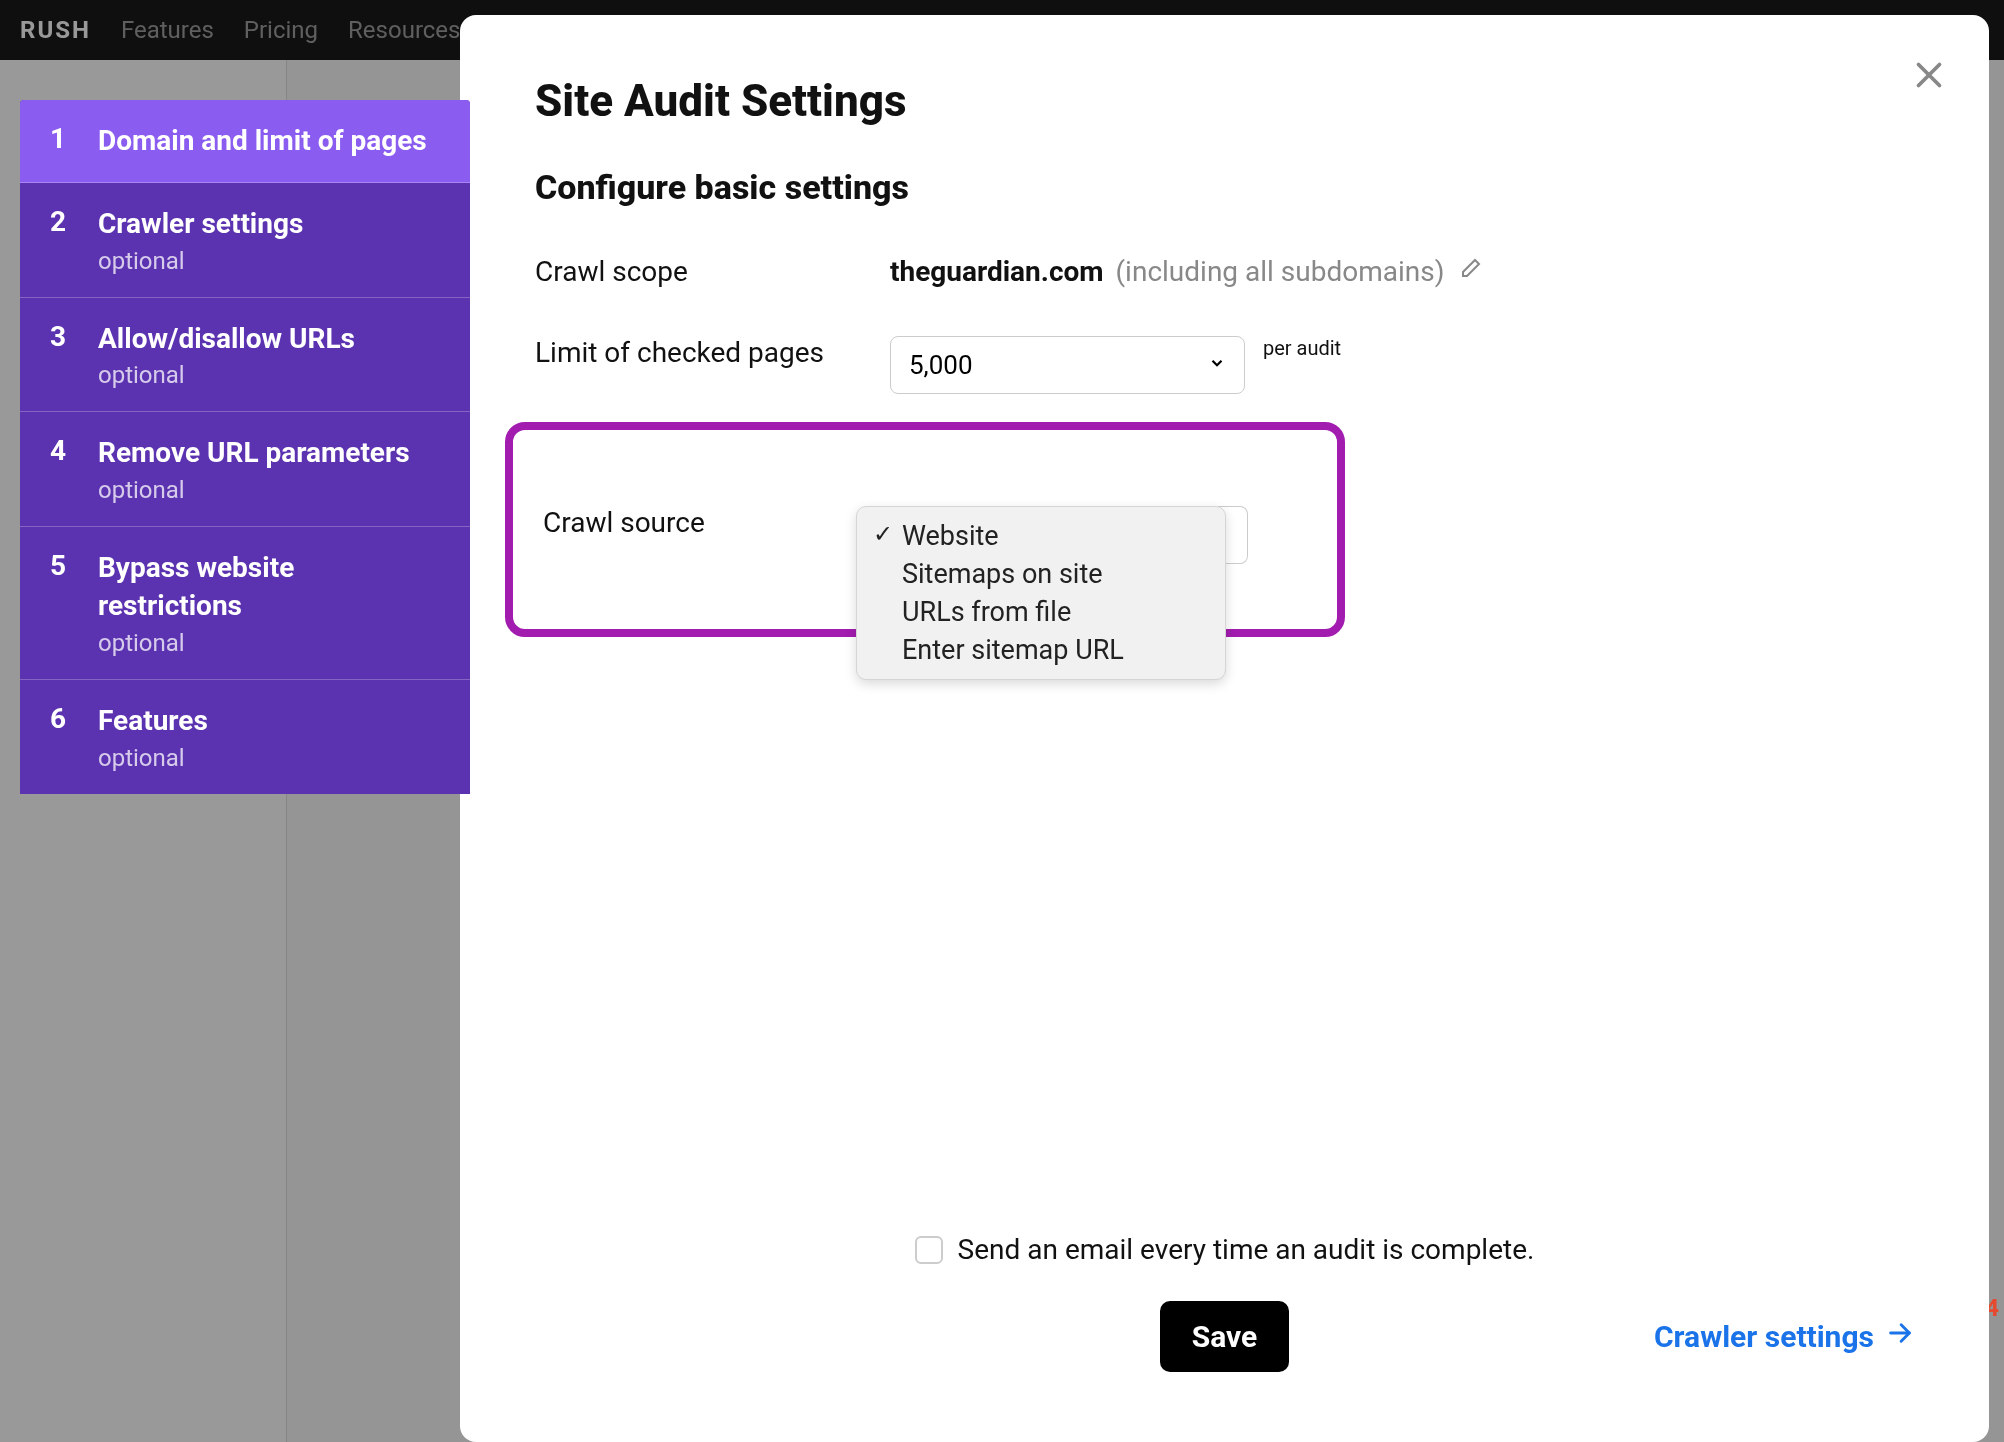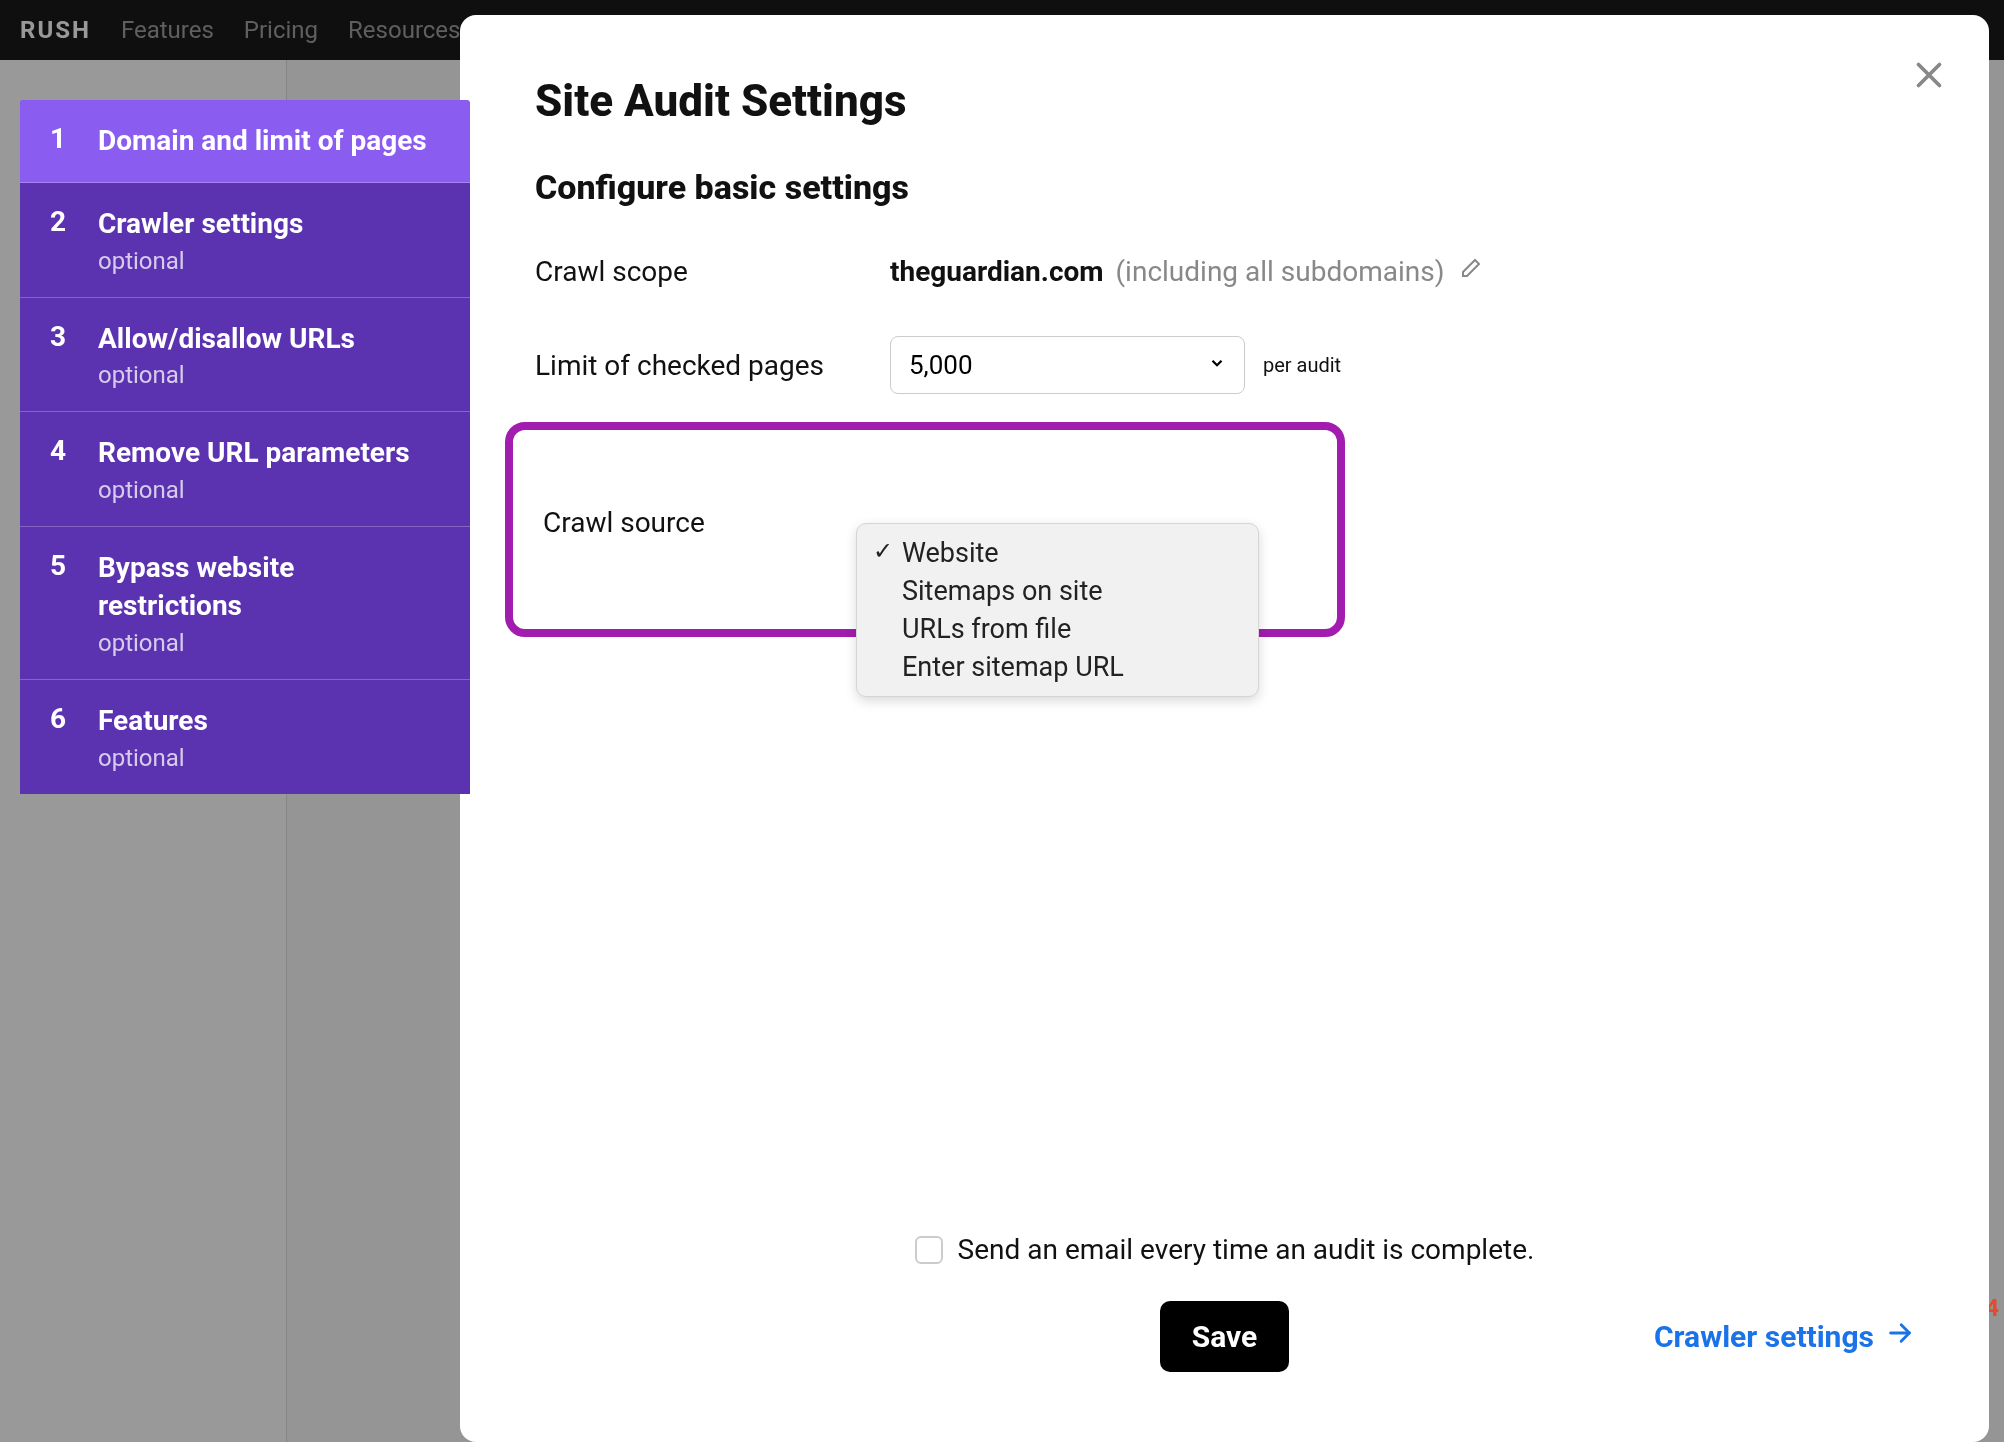--- a/index.html
+++ b/index.html
@@ -131,21 +131,21 @@
       margin-bottom: 40px;
     }
     .modal-subtitle {
       font-size: 34px;
       font-weight: 800;
       color: #111;
       margin-bottom: 40px;
     }
     .form-row {
       display: flex;
-      align-items: center;
+      align-items: flex-start;
       margin-bottom: 28px;
       margin-top: 48px;
     }
     .form-label {
       width: 355px;
       font-size: 28px;
       color: #111;
     }
     .scope-val {
       font-size: 28px;
@@ -196,21 +196,21 @@
       width: 325px;
     }
     .crawl-select-wrap {
       position: relative;
       width: 355px;
     }
     .dropdown {
       position: absolute;
       top: 0;
       left: -12px;
-      width: 403px;
+      width: 370px;
       background: #f1f1f1;
       border: 1px solid #d5d5d5;
       border-radius: 10px;
       box-shadow: 0 4px 12px rgba(0,0,0,0.15);
       padding: 10px 0;
       z-index: 10;
     }
     .dd-item {
       padding: 3px 20px 3px 45px;
       font-size: 27px;

